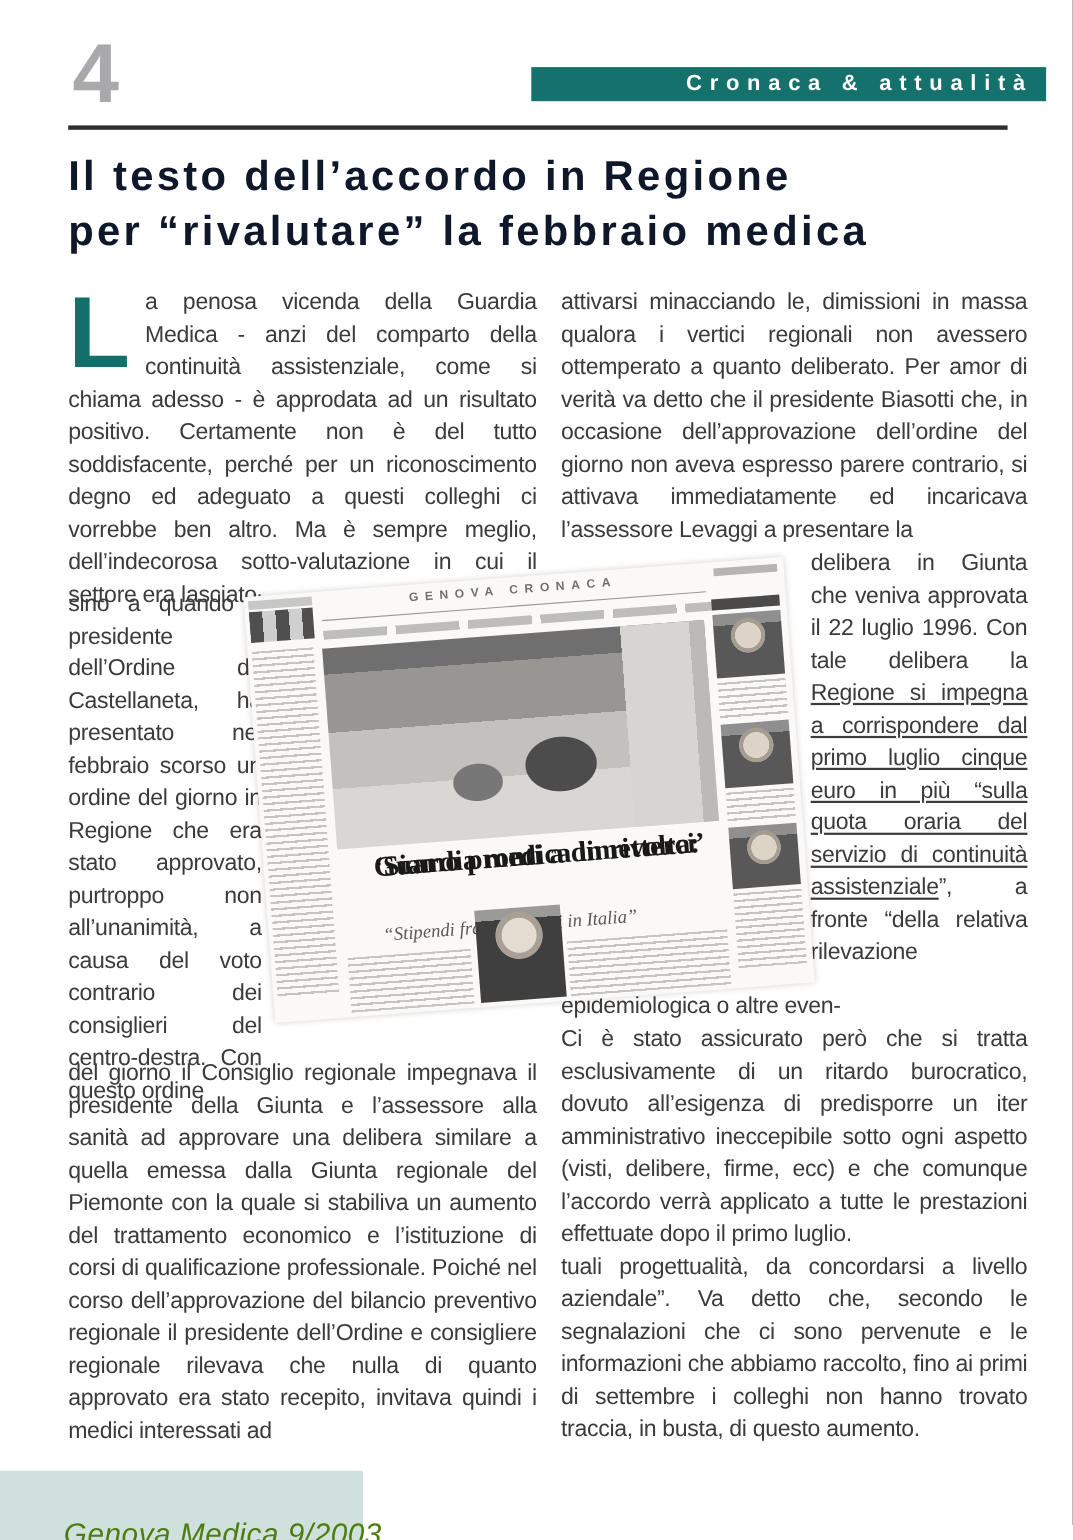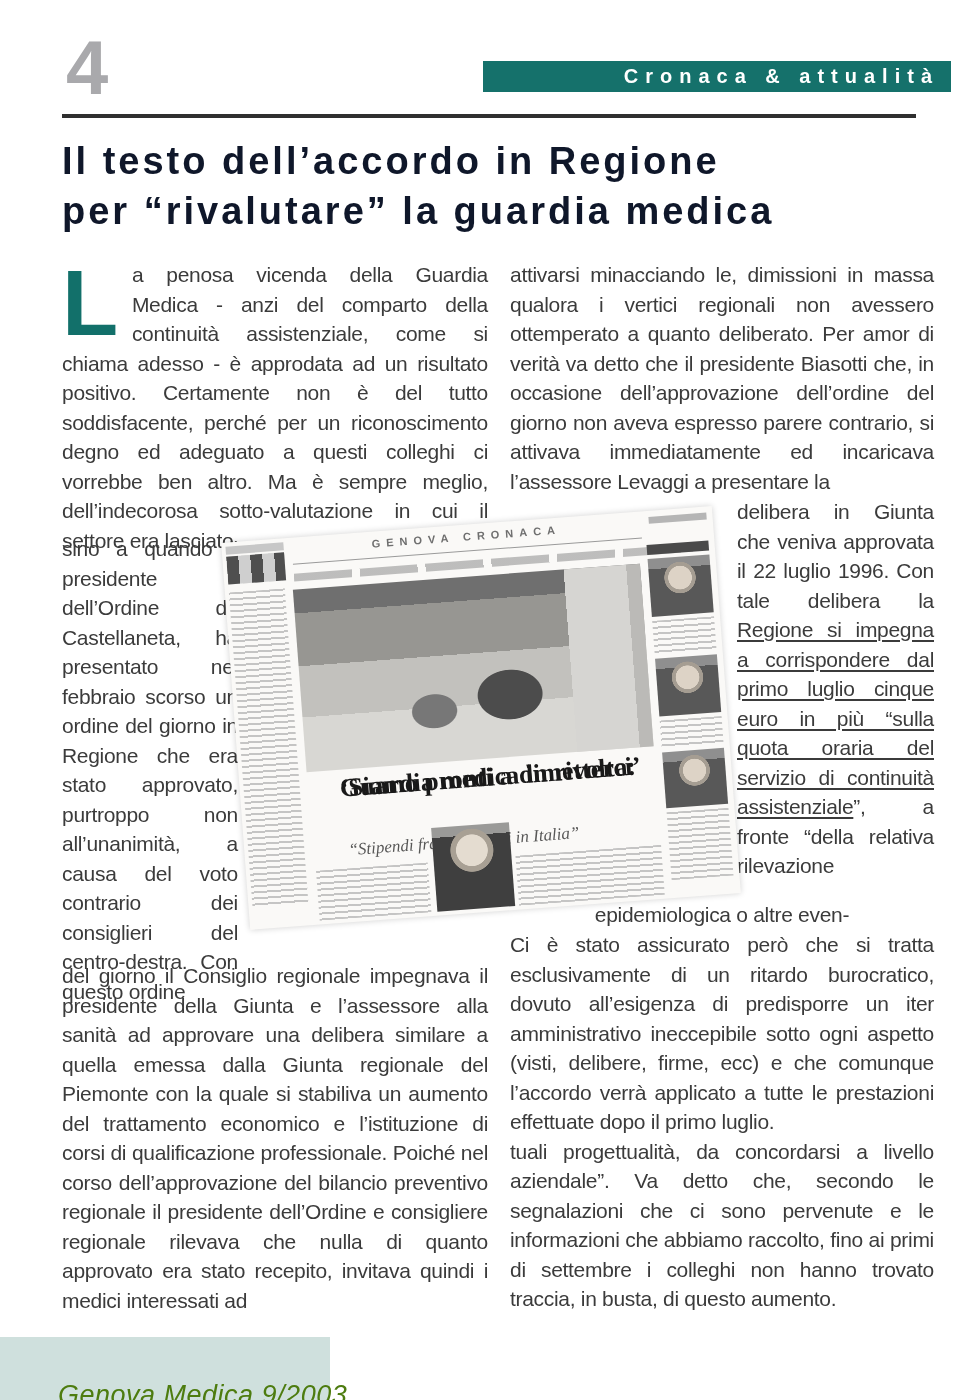--- a/index.html
+++ b/index.html
@@ -31,21 +31,21 @@
   
   .btxt{
     position:absolute;font-size:21px;line-height:29.5px;letter-spacing:-0.3px;
     text-align:justify;color:#3b3b3b;
   }
   .dropcap{
     float:left;color:#12706a;font-weight:bold;
     font-size:92px;line-height:74px;margin:6px 14px 0 0;
   }
   .u-seg{text-decoration:underline;text-underline-offset:3px;text-decoration-thickness:1.5px;}
-  .hang-line{white-space:nowrap;text-align:center;}
+  .hang-line{white-space:nowrap;text-align:left;}
   
   .clipping{
     position:absolute;left:235px;top:524px;width:492px;height:388px;
     background:#faf9f7;transform:rotate(-4.3deg);
     box-shadow:0 0 6px rgba(0,0,0,0.18);
   }
   .clipping *{position:absolute;}
   .npt{ 
     background-image:repeating-linear-gradient(180deg,#b3b3b3 0 2px,transparent 2px 6px);
     opacity:0.75;
@@ -119,21 +119,21 @@
 <body>
 
 <div id="page">
 
   <div class="page-number">4</div>
   <div class="section-bar">Cronaca &amp; attualità</div>
   <div class="head-rule"></div>
 
   <div class="article-title">
     <div>Il testo dell’accordo in Regione</div>
-    <div>per “rivalutare” la guardia medica</div>
+    <div>per “rivalutare” la febbraio medica</div>
   </div>
 
   <div class="btxt" style="left:62px;top:260px;width:426px;">
     <span class="dropcap">L</span><span>a penosa vicenda della Guardia Medica - anzi del comparto della continuità assistenziale, come si chiama adesso - è approdata ad un risultato positivo. Certamente non è del tutto soddisfacente, perché per un riconoscimento degno ed adeguato a questi colleghi ci vorrebbe ben altro. Ma è sempre meglio, dell’indecorosa sotto-valutazione in cui il settore era lasciato</span>
   </div>
 
   <div class="btxt" style="left:62px;top:534px;width:176px;">sino a quando il presidente dell’Ordine dr. Castellaneta, ha presentato nel febbraio scorso un ordine del giorno in Regione che era stato approvato, purtroppo non all’unanimità, a causa del voto contrario dei consiglieri del centro-destra. Con questo ordine</div>
 
   <div class="btxt" style="left:62px;top:961px;width:426px;">del giorno il Consiglio regionale impegnava il presidente della Giunta e l’assessore alla sanità ad approvare una delibera similare a quella emessa dalla Giunta regionale del Piemonte con la quale si stabiliva un aumento del trattamento economico e l’istituzione di corsi di qualificazione professionale. Poiché nel corso dell’approvazione del bilancio preventivo regionale il presidente dell’Ordine e consigliere regionale rilevava che nulla di quanto approvato era stato recepito, invitava quindi i medici interessati ad</div>
 

